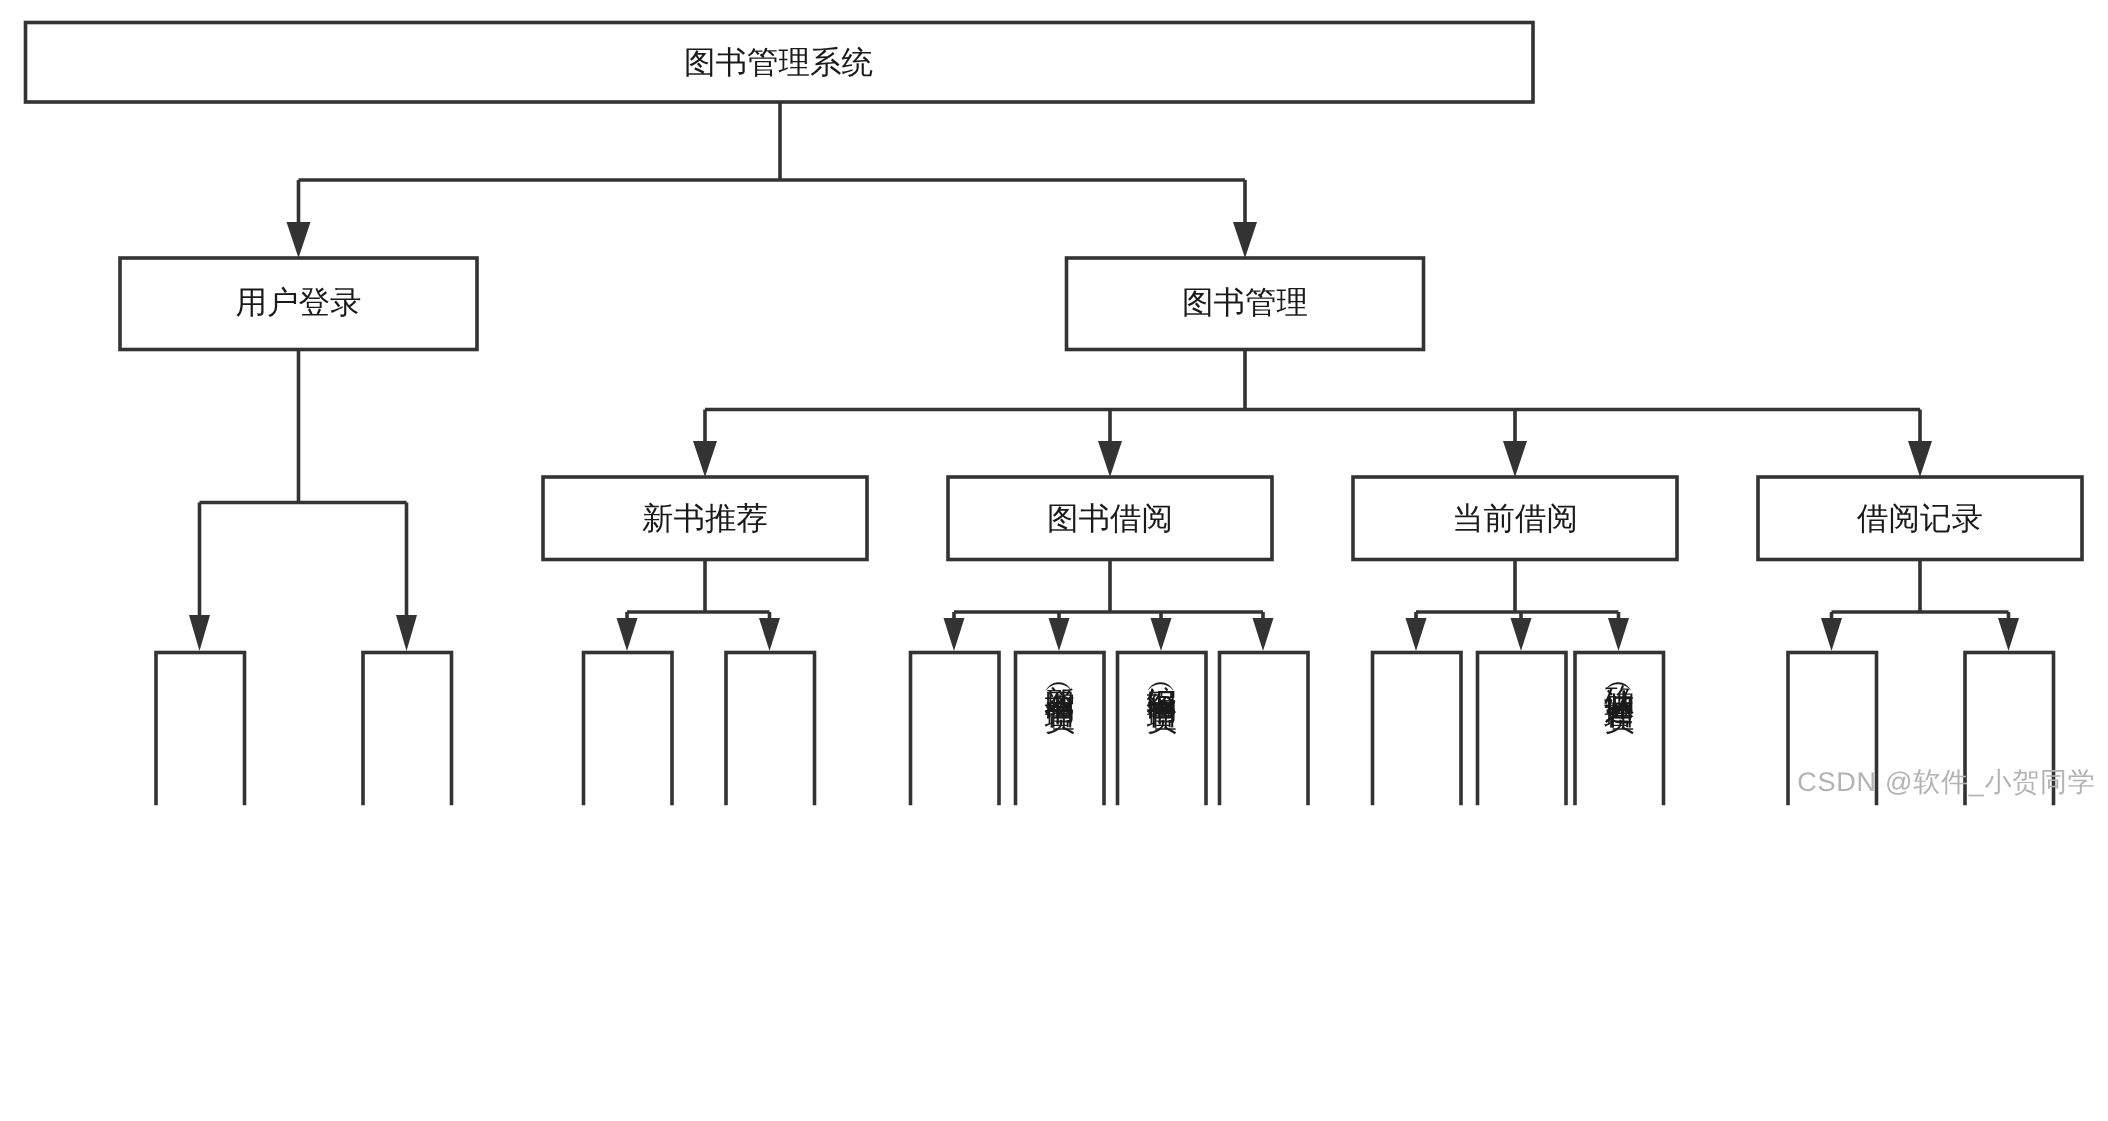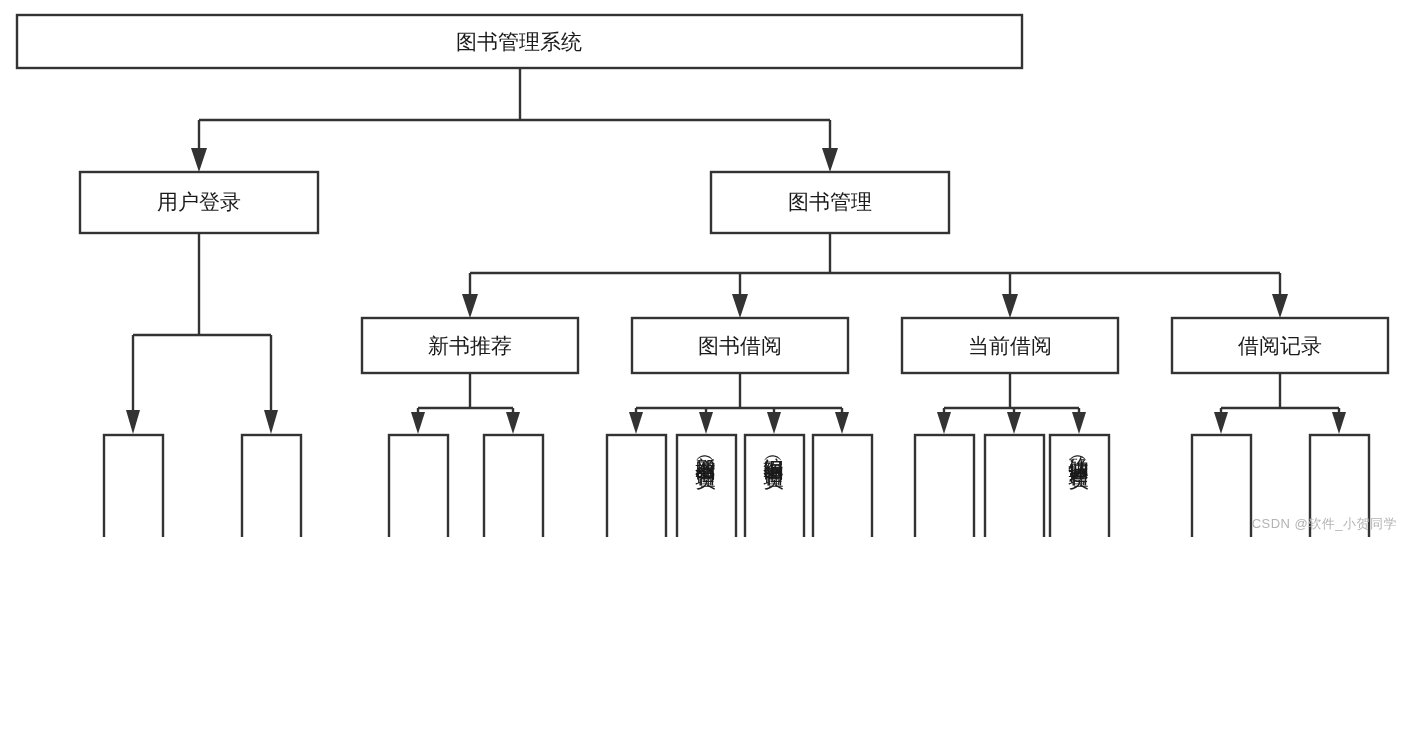--- a/index.html
+++ b/index.html
@@ -66,21 +66,21 @@
     font-size: 20px;
     color: #1a1a1a;
     letter-spacing: 2px;
     white-space: nowrap;
   }
   #watermark {
     position: absolute;
     right: 8px;
     bottom: 4px;
     font-family: "Liberation Sans", "DejaVu Sans", sans-serif;
-    font-size: 13px;
+    font-size: 18px;
     color: #b3b3b3;
     letter-spacing: 0.5px;
     user-select: none;
     pointer-events: none;
   }
 </style>
 </head>
 <body>
 
 <div id="diagram-root">

